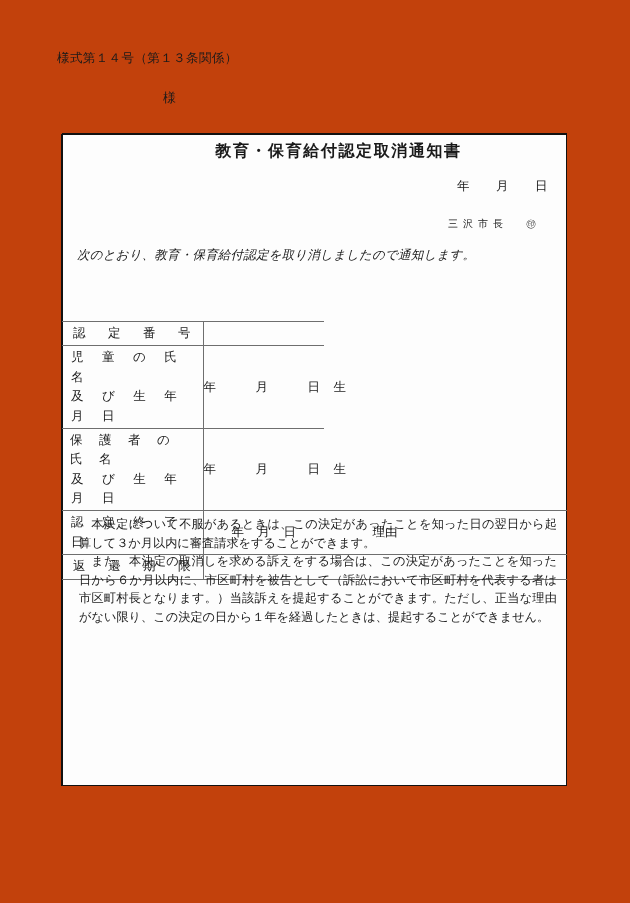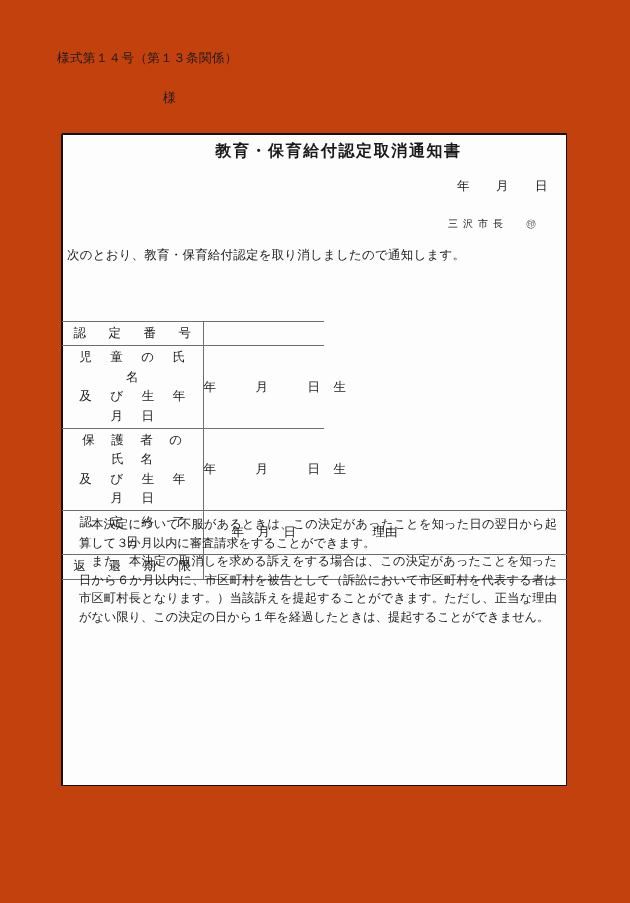--- a/index.html
+++ b/index.html
@@ -79,25 +79,26 @@
     right: 30px;
     top: 82px;
     font-size: 10px;
     white-space: nowrap;
   }
   .issuer-name { letter-spacing: 5px; }
   .issuer-seal { margin-left: 18px; letter-spacing: 0; }
 
   .lead-text {
     position: absolute;
-    left: 4px;
+    left: 14px;
     top: 112px;
     font-size: 12.5px;
     letter-spacing: 0.2px;
     white-space: nowrap;
+    font-style: italic;
   }
 
   
   .info-table {
     position: absolute;
     left: -1px;
     top: 186px;
     width: 505px;
     border-collapse: collapse;
     table-layout: fixed;
@@ -106,21 +107,21 @@
   .info-table td {
     border: 1px solid #6e6e6e;
     border-left: none;
     border-right: none;
     padding: 0;
     vertical-align: middle;
   }
   .info-table td.lbl {
     width: 141px;
     border-right: 1px solid #6e6e6e;
-    text-align: center;
+    text-align: left;
     line-height: 1.55;
     padding: 2px 6px;
     box-sizing: border-box;
   }
   .lbl .spread5  { letter-spacing: 5px; padding-left: 5px; display: inline-block; }
   .lbl .spread3  { letter-spacing: 3px; padding-left: 3px; display: inline-block; }
   .lbl .spread2  { letter-spacing: 2px; padding-left: 2px; display: inline-block; }
 
   .row-ninteibangou td { height: 19px; }
   .row-child td,

